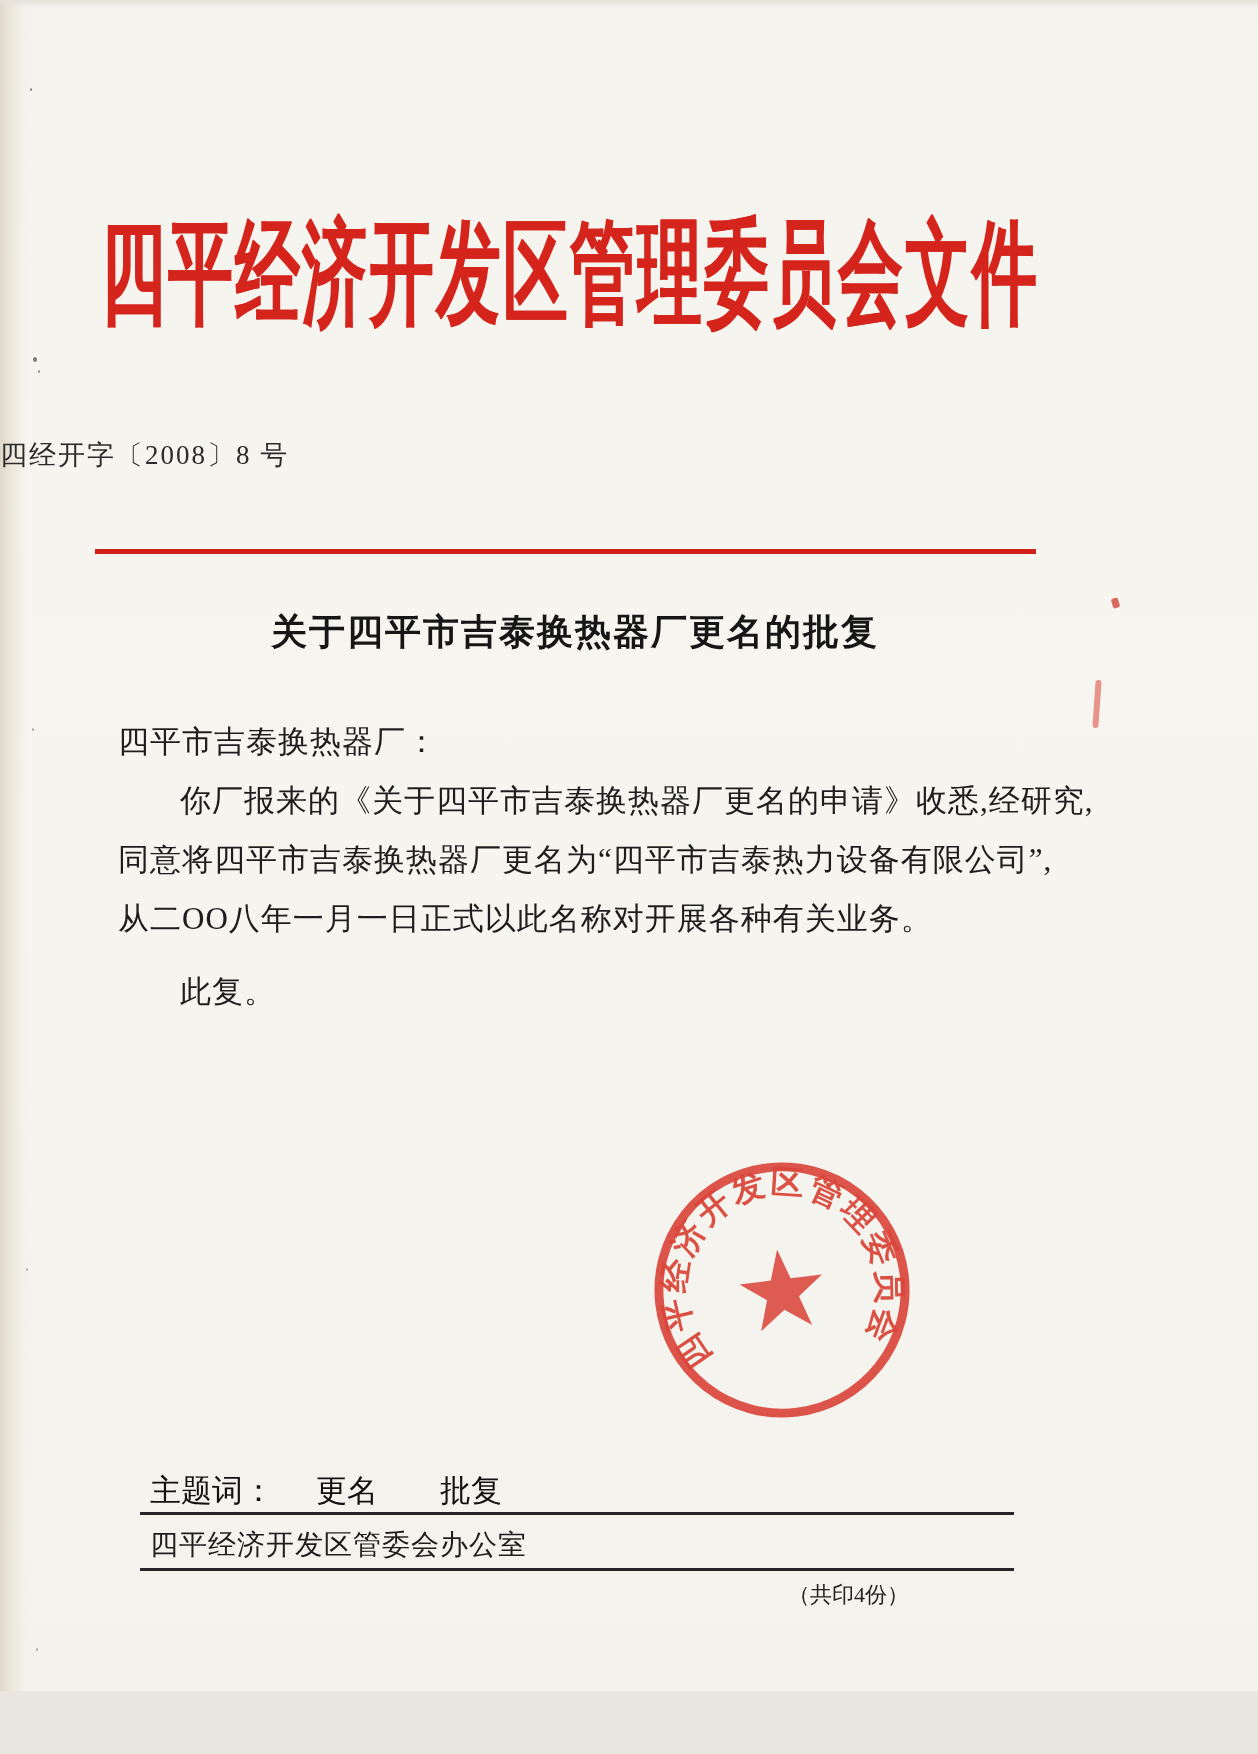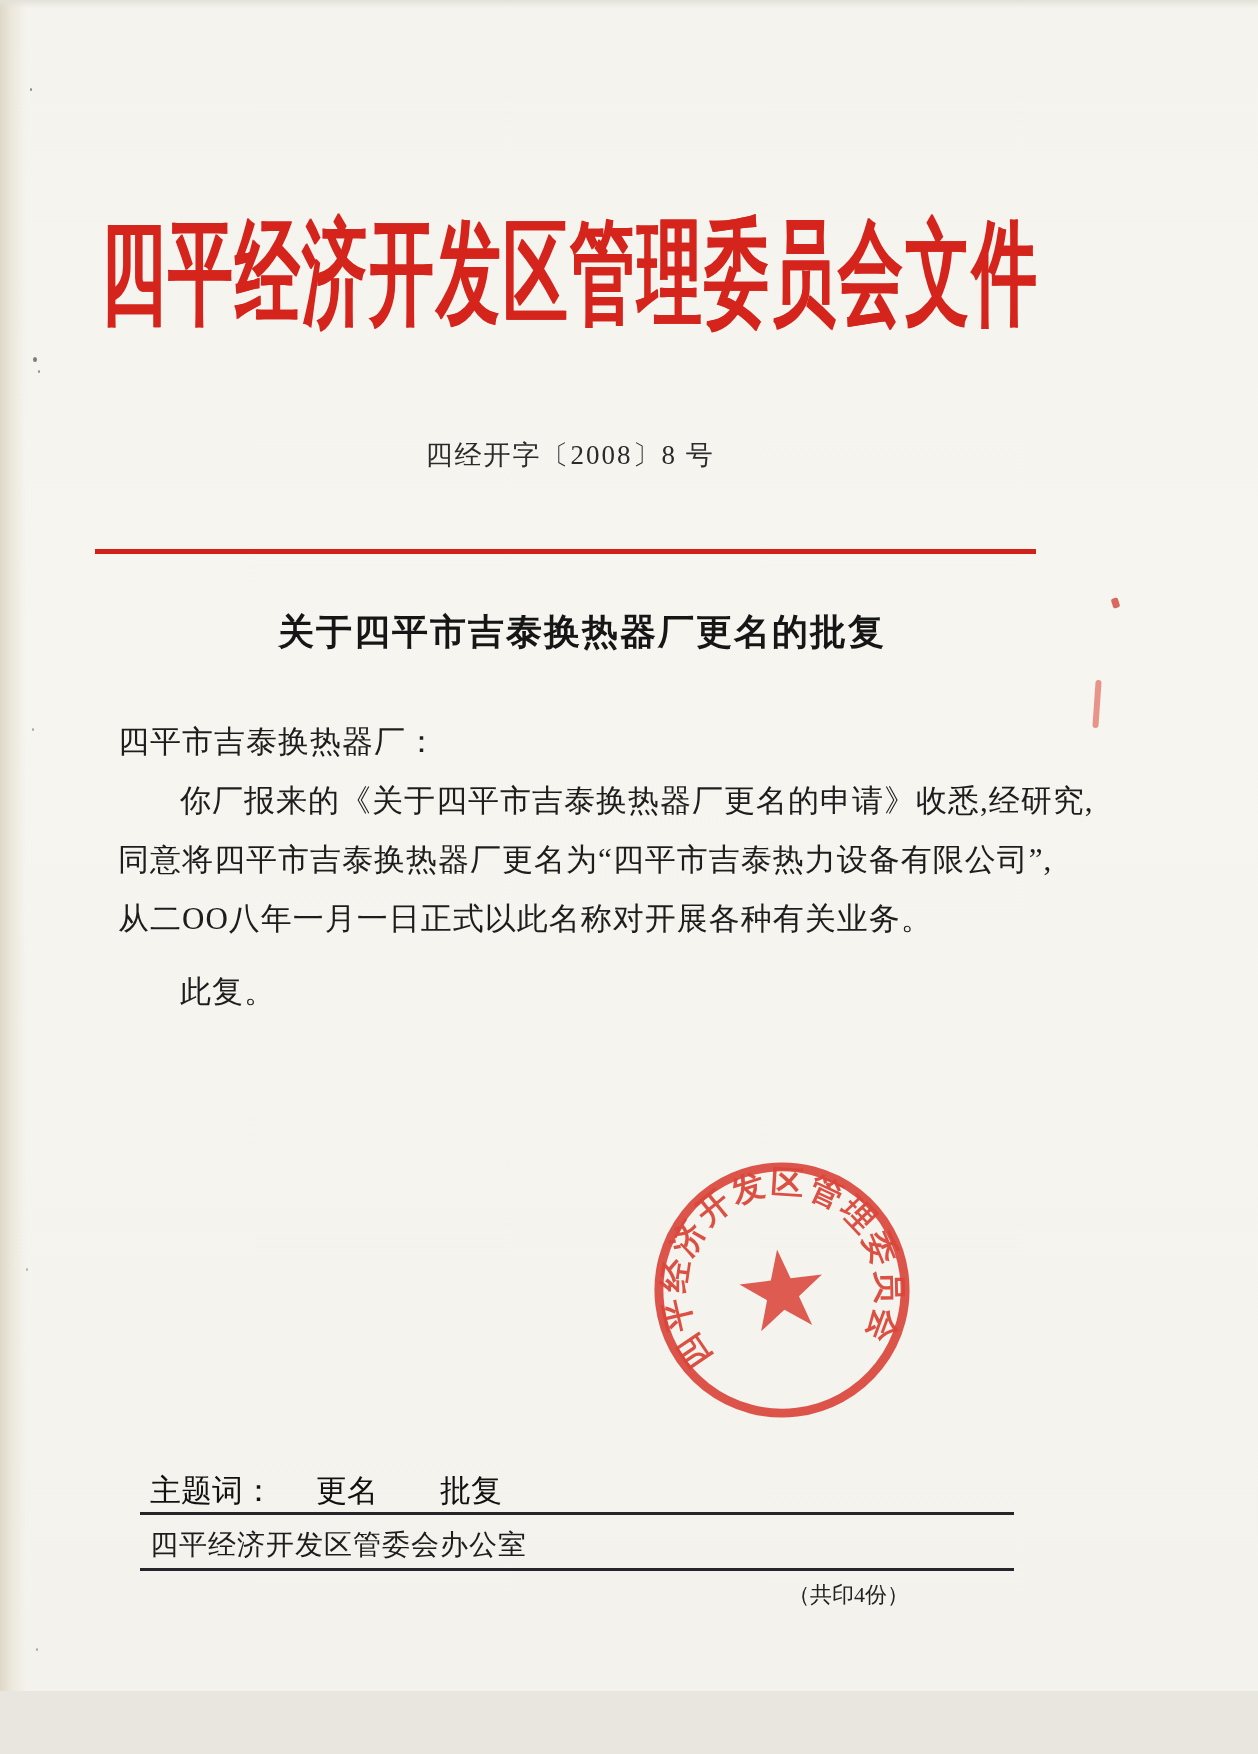--- a/index.html
+++ b/index.html
@@ -49,33 +49,33 @@
     font-size: 64px;
     letter-spacing: 3px;
     color: #d4241c;
     transform: scaleY(1.78);
     transform-origin: top center;
     white-space: nowrap;
     text-shadow: 1px 0 0 #d4241c;
   }
   .doc-number {
     position: absolute; left: 0; top: 437px; width: 1140px;
-    text-align: center;
+    text-align: left;
     font-size: 27px;
     letter-spacing: 2px;
     color: #2b2b2b;
   }
   .red-rule {
     position: absolute; left: 95px; top: 549px; width: 941px; height: 5px;
     background: #d2201a;
   }
 
   
   .doc-title {
-    position: absolute; left: 7px; top: 608px; width: 1150px;
+    position: absolute; left: 0; top: 608px; width: 1150px;
     text-align: center;
     font-family: "Liberation Sans", sans-serif;
     font-weight: 700;
     font-size: 36px;
     letter-spacing: 2px;
     color: #161616;
   }
   .body-block {
     position: absolute; left: 118px; top: 712px; width: 928px;
     font-size: 31px;

